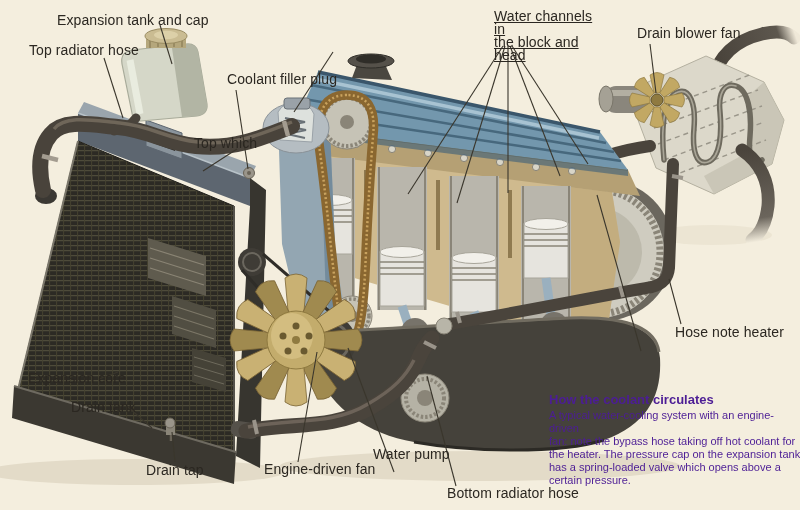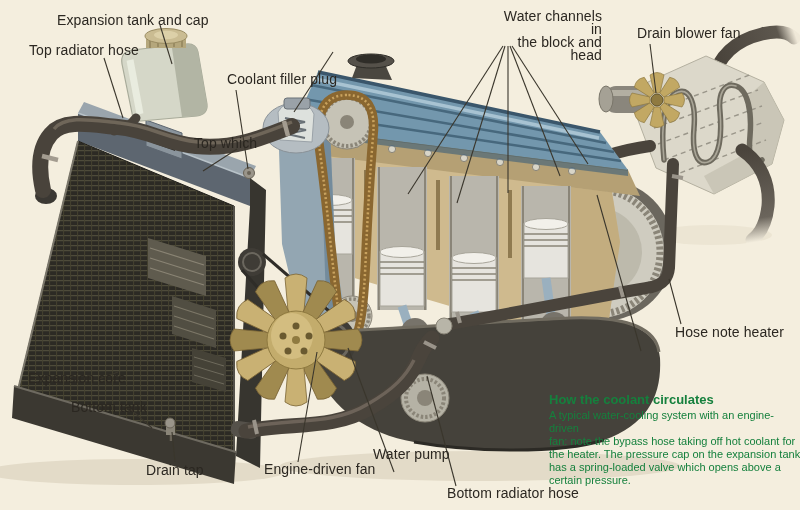--- a/index.html
+++ b/index.html
@@ -7,22 +7,22 @@
     position:relative;width:800px;height:510px;overflow:hidden;
     background:#f4eede;
     font-family:"Liberation Sans", sans-serif;
   }
   #stage svg{position:absolute;left:0;top:0;}
   .callout{
     position:absolute;
     font-size:14px;line-height:13px;color:#2b2721;
     white-space:pre-line;letter-spacing:0.1px;
   }
-  .callout.center{text-align:right;}
-  .info{position:absolute;left:549px;top:392px;width:252px;color:#15803d;}
+  .callout.center{text-align:left;text-decoration:underline;}
+  .info{position:absolute;left:549px;top:392px;width:252px;color:#4c1d95;}
   .info h3{margin:0 0 2px 0;font-size:13px;line-height:15px;font-weight:bold;}
   .info p{margin:0;font-size:11px;line-height:13px;white-space:pre-line;}
 </style>
 </head>
 <body>
 
 <div id="stage">
 
 <svg width="800" height="510" viewBox="0 0 800 510">
   <defs>
@@ -349,21 +349,21 @@
 </svg>
 
   <div class="callout" style="left:57px;top:14px">Expansion tank and cap</div>
   <div class="callout" style="left:29px;top:44px">Top radiator hose</div>
   <div class="callout center" style="left:494px;top:10px;width:108px">Water channels in
 the block and head</div>
   <div class="callout" style="left:637px;top:27px">Drain blower fan</div>
   <div class="callout" style="left:227px;top:73px">Coolant filler plug</div>
   <div class="callout" style="left:194px;top:137px">Top which</div>
   <div class="callout" style="left:28px;top:372px">Expansion core</div>
-  <div class="callout" style="left:71px;top:401px">Bottom tank</div>
+  <div class="callout" style="left:71px;top:401px">Drain tank</div>
   <div class="callout" style="left:146px;top:464px">Drain tap</div>
   <div class="callout" style="left:264px;top:463px">Engine-driven fan</div>
   <div class="callout" style="left:373px;top:448px">Water pump</div>
   <div class="callout" style="left:447px;top:487px">Bottom radiator hose</div>
   <div class="callout" style="left:675px;top:326px">Hose note heater</div>
 
   <div class="info">
     <h3>How the coolant circulates</h3>
     <p>A typical water-cooling system with an engine-driven
 fan: note the bypass hose taking off hot coolant for

